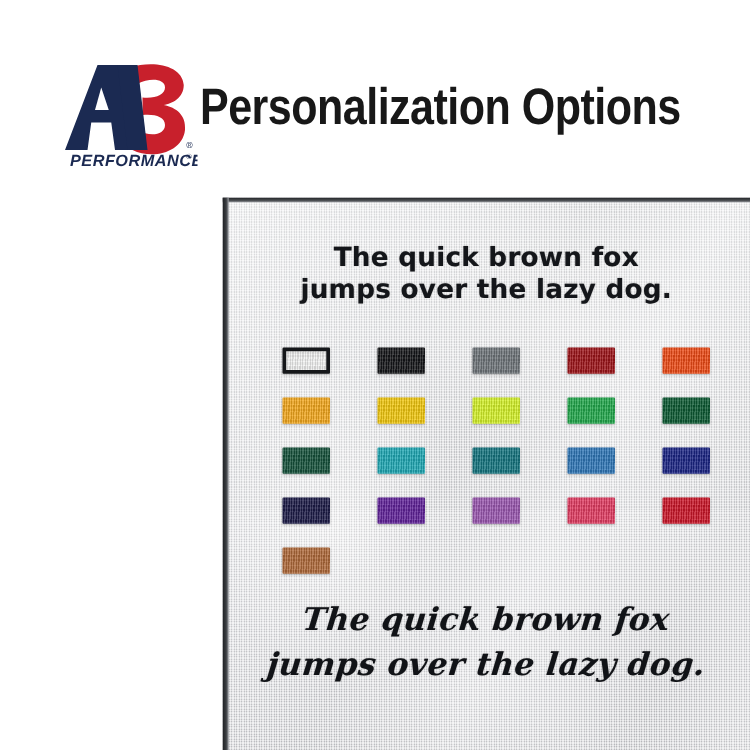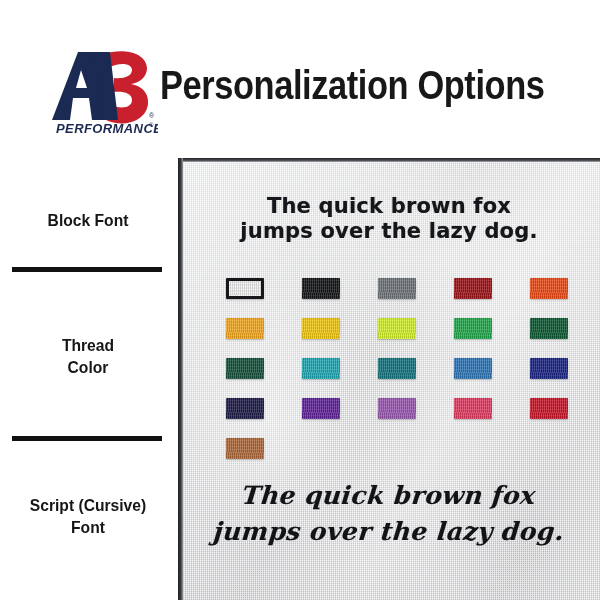--- a/index.html
+++ b/index.html
@@ -227,38 +227,20 @@
         <text x="101" y="70" font-family="Liberation Sans, sans-serif" font-size="7" fill="#1b2a52">®</text>
 
         <text x="8" y="85" font-family="Liberation Sans, sans-serif" font-size="13" font-weight="bold" font-style="italic" letter-spacing="0.4" fill="#1b2a52">PERFORMANCE</text>
         <text x="101" y="79" font-family="Liberation Sans, sans-serif" font-size="6" fill="#1b2a52">®</text>
       </svg>
     </div>
 
     <div id="page-title">Personalization Options</div>
   </div>
 
-  <div id="sidebar">
-
-    <div class="side-label" id="label-block-font">Block Font</div>
-
-    <div class="side-divider" id="divider-1"></div>
-
-    <div class="side-label" id="label-thread-color">
-      <span>Thread</span><br>
-      <span>Color</span>
-    </div>
-
-    <div class="side-divider" id="divider-2"></div>
-
-    <div class="side-label" id="label-script-font">
-      <span>Script (Cursive)</span><br>
-      <span>Font</span>
-    </div>
-  </div>
 
   <div id="fabric-panel">
     <div id="fabric-texture"></div>
     <div id="fabric-top-edge"></div>
     <div id="fabric-left-edge"></div>
 
     <div id="block-sample">
       <span class="ln">The quick brown fox</span>
       <span class="ln">jumps over the lazy dog.</span>
     </div>

